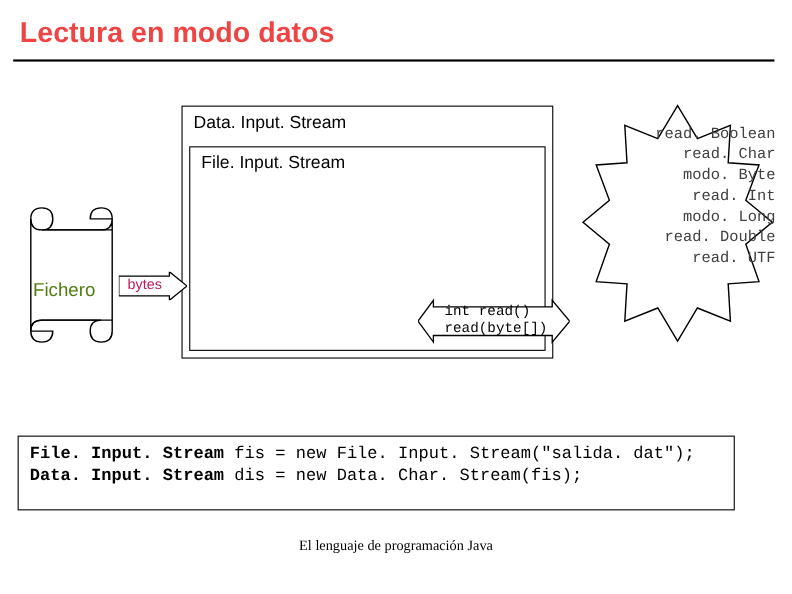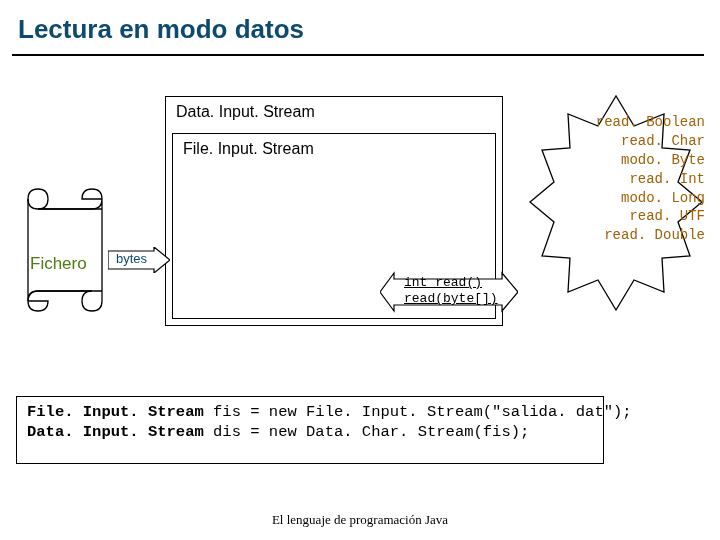--- a/index.html
+++ b/index.html
@@ -11,21 +11,21 @@
   position: relative;
   overflow: hidden;
 }
 .title {
   position: absolute;
   top: 14px;
   left: 18px;
   font-family: "Comic Sans MS", cursive, sans-serif;
   font-size: 26px;
   font-weight: bold;
-  color: #0c4a6e;
+  color: #ef4444;
 }
 .rule {
   position: absolute;
   top: 54px;
   left: 12px;
   width: 692px;
   height: 0;
   border-top: 2px solid #000;
 }
 .outer-box {
@@ -83,78 +83,77 @@
   left: 108px;
   width: 62px;
   height: 26px;
 }
 .bytes-label {
   position: absolute;
   top: 251px;
   left: 116px;
   font-family: Verdana, Geneva, sans-serif;
   font-size: 13px;
-  color: #0c4a6e;
+  color: #be185d;
 }
 .method-arrow {
   position: absolute;
   top: 267px;
   left: 380px;
   width: 138px;
   height: 50px;
 }
 .method-text {
   position: absolute;
   top: 275px;
   left: 404px;
   font-family: "Courier New", monospace;
   font-size: 13px;
   line-height: 1.25;
   color: #000;
   white-space: pre;
-  text-decoration: underline;
 }
 .burst {
   position: absolute;
   top: 92px;
   left: 520px;
   width: 192px;
   height: 225px;
 }
 .methods-list {
   position: absolute;
   top: 113px;
   left: 570px;
   width: 135px;
   font-family: "Courier New", monospace;
   font-size: 14px;
   line-height: 1.35;
-  color: #a16207;
+  color: #404040;
   text-align: right;
 }
 .code-box {
   position: absolute;
   top: 396px;
   left: 16px;
-  width: 588px;
+  width: 652px;
   height: 68px;
   border: 1px solid #000;
   padding: 5px 10px;
 }
 .code-line {
   font-family: "Courier New", monospace;
   font-size: 15.5px;
   line-height: 1.3;
   color: #000;
   white-space: nowrap;
 }
 .code-line .kw { font-weight: bold; }
 .footer {
   position: absolute;
-  top: 512px;
+  top: 488px;
   left: 0;
   width: 720px;
   text-align: center;
   font-family: "Times New Roman", serif;
   font-size: 13px;
   color: #000;
 }
 </style>
 </head>
 <body>
@@ -193,22 +192,22 @@
 <svg class="burst" viewBox="0 0 192 225">
   <path d="M 10 110 L 34 90 L 22 58 L 50 56 L 48 22 L 78 34 L 96 4 L 114 34 L 144 22 L 142 56 L 170 58 L 158 90 L 182 110
            L 158 130 L 170 164 L 142 166 L 144 200 L 114 188 L 96 218 L 78 188 L 48 200 L 50 166 L 22 164 L 34 130 Z" fill="#fff" stroke="#000" stroke-width="1.3"></path>
 </svg>
 <div class="methods-list">
   <div>read. Boolean</div>
   <div>read. Char</div>
   <div>modo. Byte</div>
   <div>read. Int</div>
   <div>modo. Long</div>
+  <div>read. Double</div>
   <div>read. UTF</div>
-  <div>read. Double</div>
 </div>
 
 <div class="code-box">
   <div class="code-line"><span class="kw">File. Input. Stream</span><span> fis = new File. Input. Stream("salida. dat");</span></div>
   <div class="code-line"><span class="kw">Data. Input. Stream</span><span> dis = new Data. Char. Stream(fis);</span></div>
 </div>
 
 <div class="footer">El lenguaje de programación Java</div>
 
 </body></html>

